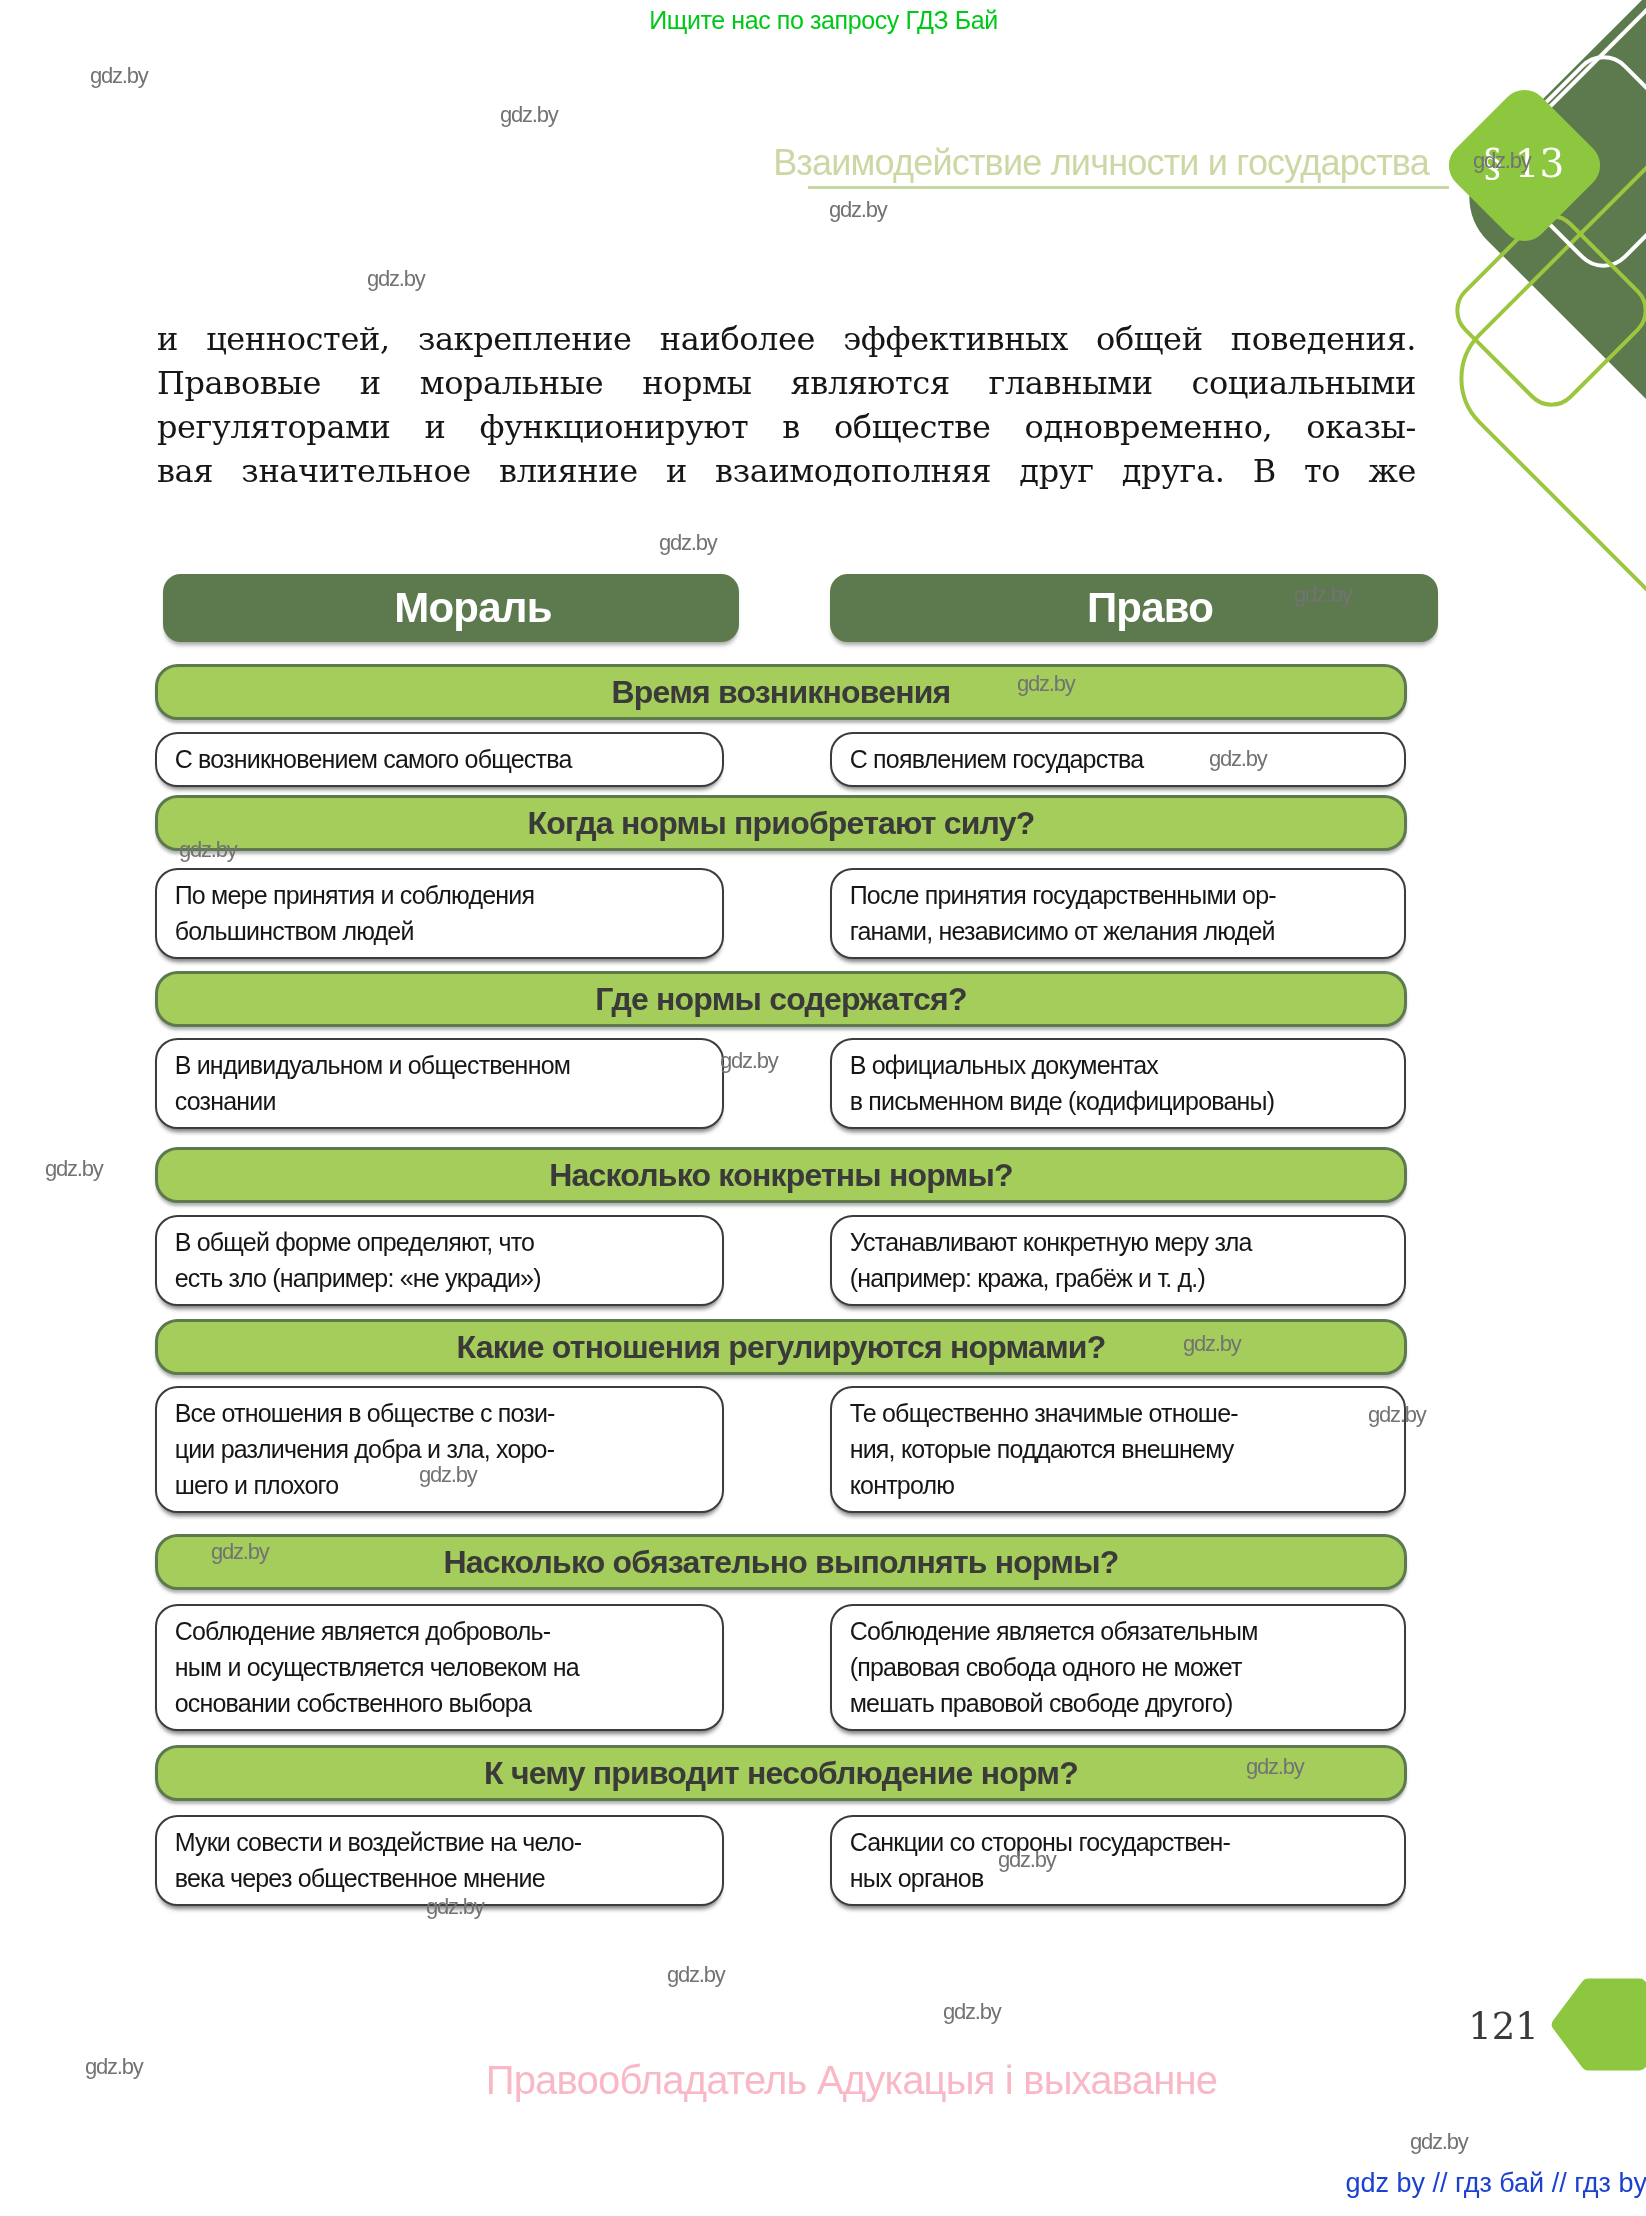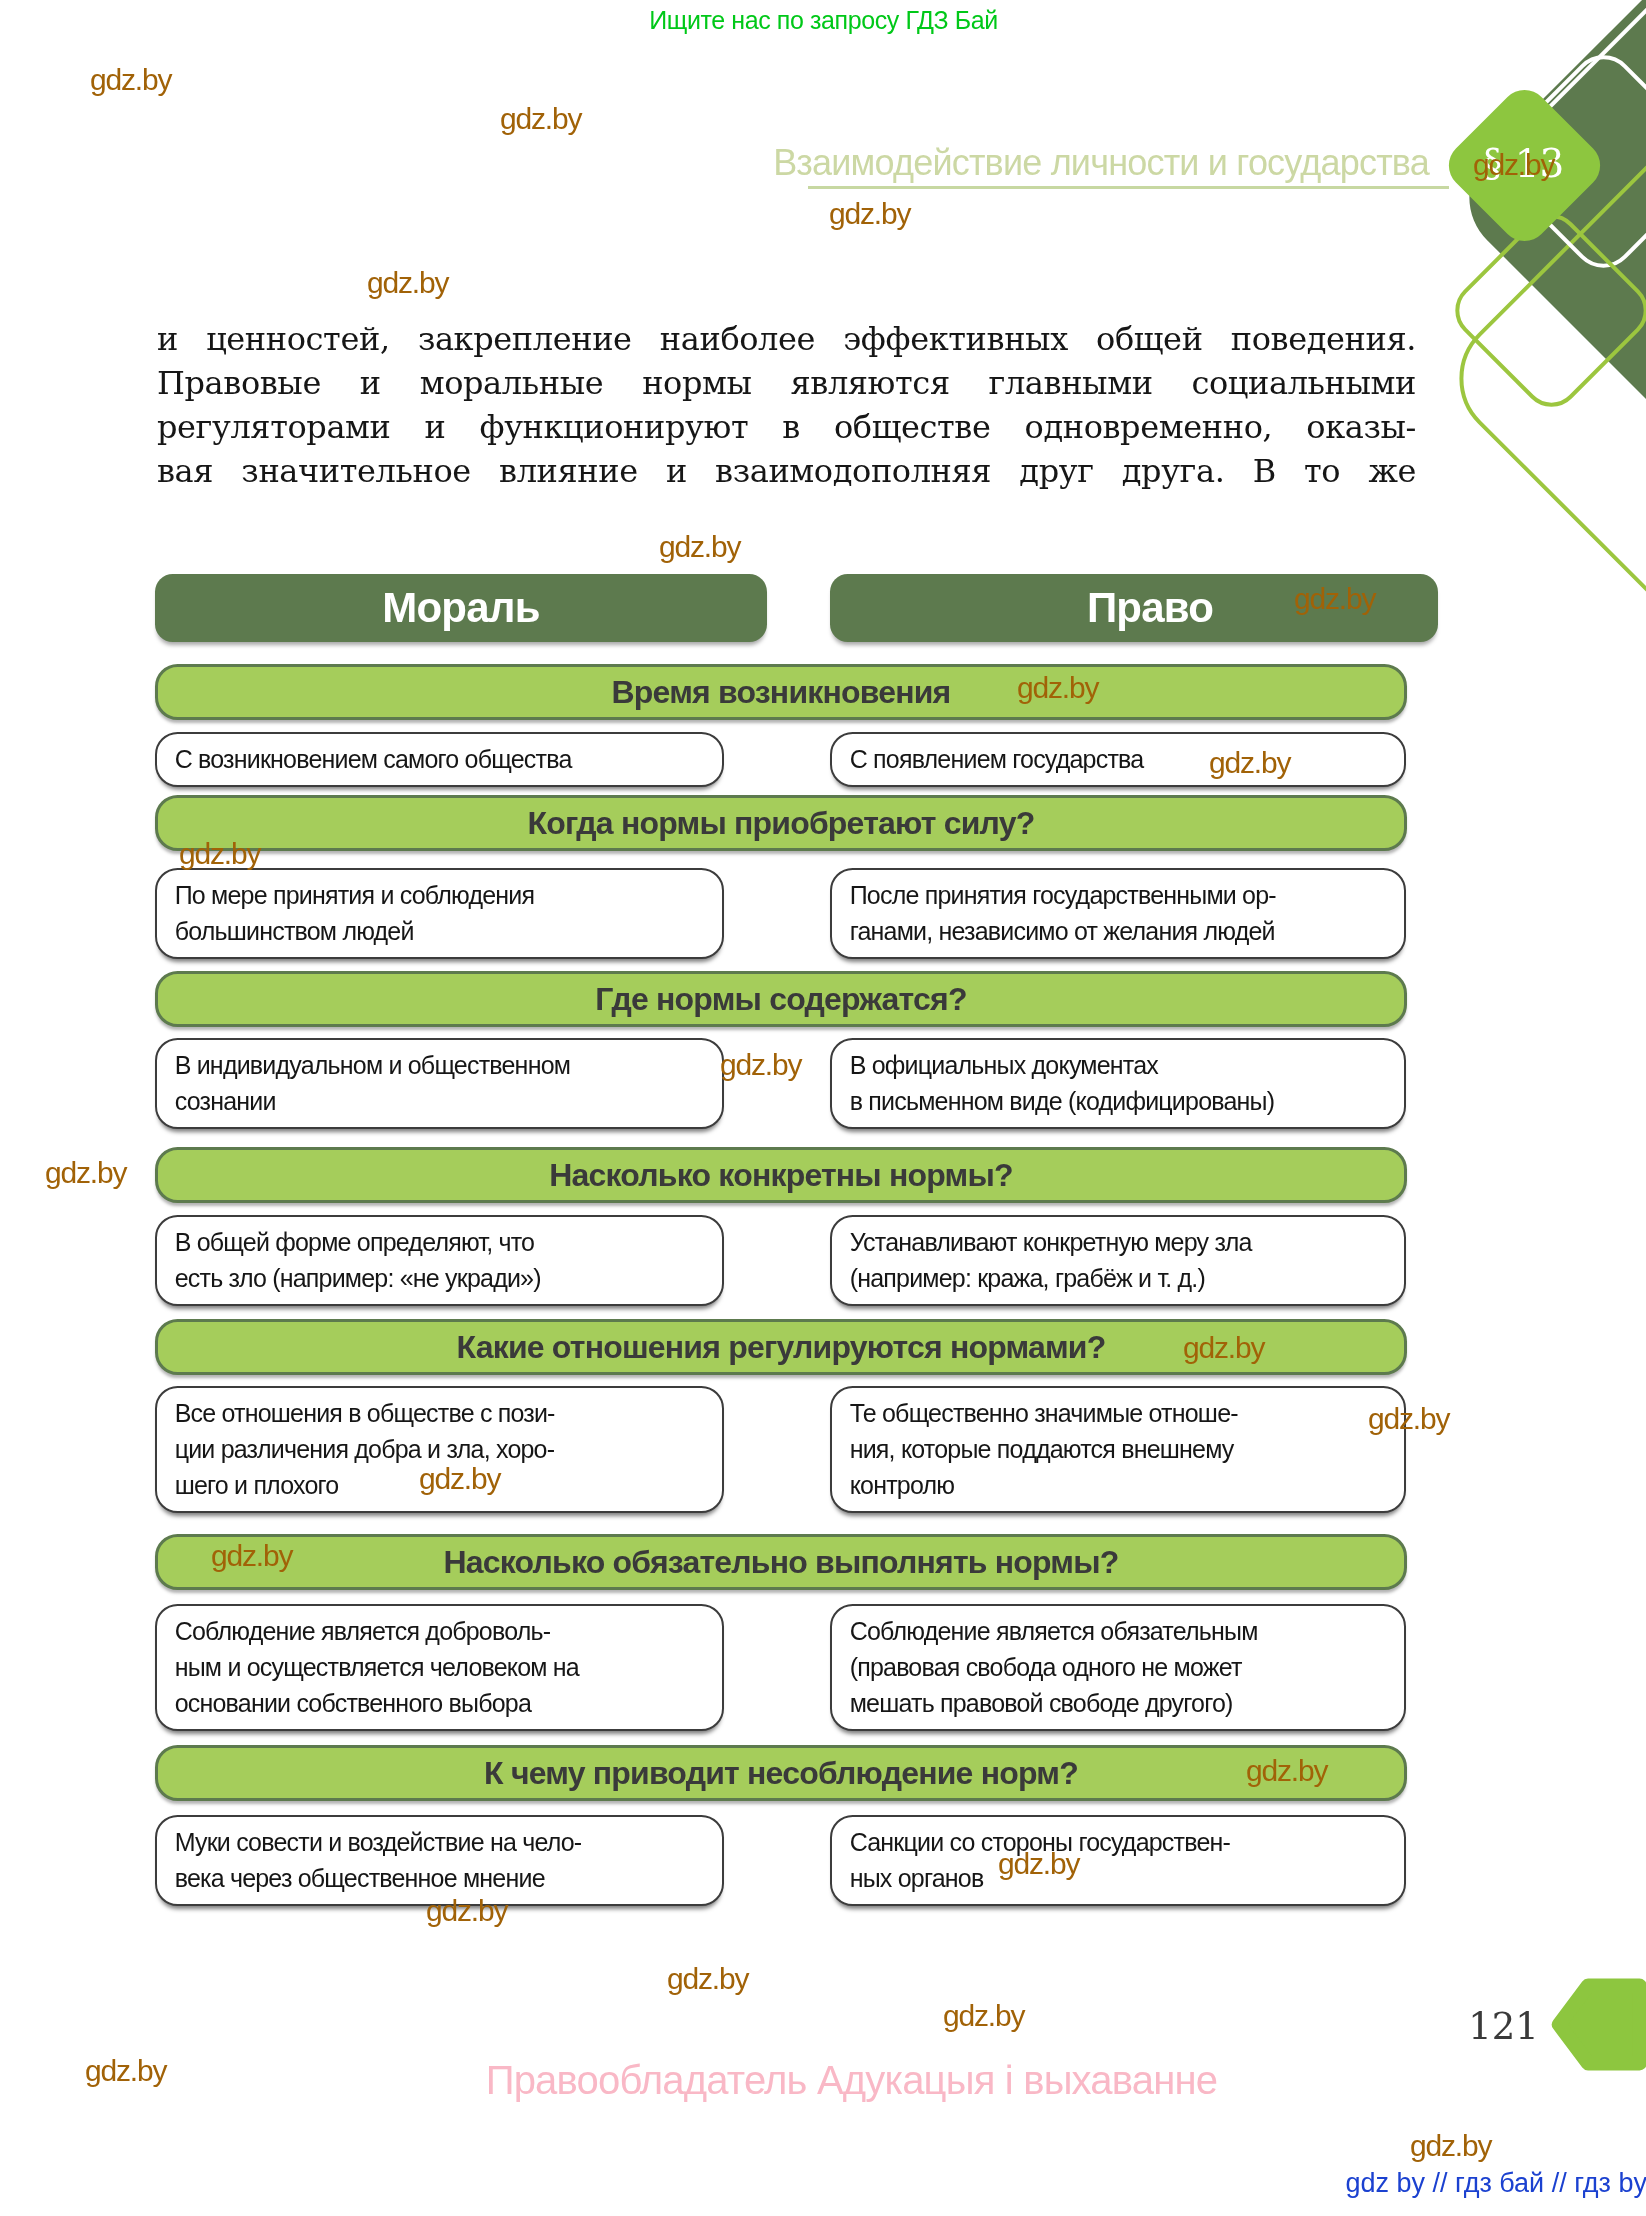--- a/index.html
+++ b/index.html
@@ -4,21 +4,21 @@
 <style>
   html,body{margin:0;padding:0;}
   .page{position:relative;width:1647px;height:2216px;background:#ffffff;overflow:hidden;
         font-family:"Liberation Sans",sans-serif;}
 
   
   .top-banner{position:absolute;top:6.4px;left:0;width:100%;text-align:center;
               color:#00c818;font-size:25px;letter-spacing:-0.4px;}
 
   
-  .wm{position:absolute;font-size:30px;color:#a16207;letter-spacing:-1.2px;
+  .wm{position:absolute;font-size:22px;color:#737373;letter-spacing:-1.2px;
       white-space:nowrap;z-index:30;}
 
   
   .chapter-title{position:absolute;top:142px;left:725px;width:704px;text-align:right;
                  font-size:36px;color:#ccd8a4;letter-spacing:-0.8px;z-index:2;}
   .title-rule{position:absolute;left:808px;top:186px;width:641px;height:3.2px;
               background:#c7d8a2;z-index:0;}
 
   
   .rot{position:absolute;transform:rotate(45deg);box-sizing:border-box;}
@@ -35,21 +35,21 @@
   .para{position:absolute;left:157px;top:317px;width:1259px;z-index:1;
         font-family:"DejaVu Serif",serif;font-size:32px;color:#161616;letter-spacing:-0.4px;}
   .para .pl{height:44px;line-height:44px;text-align:justify;text-align-last:justify;white-space:nowrap;}
   .para .pl.last{text-align-last:left;}
 
   
   .colhead{position:absolute;top:574px;height:68px;background:#5d7a4e;border-radius:17.7px;
            color:#ffffff;font-weight:bold;font-size:42px;letter-spacing:-0.8px;
            display:flex;align-items:center;justify-content:center;
            box-shadow:0 4.8px 4px -2.4px rgba(0,0,0,0.35);z-index:5;}
-  .colhead.cl{left:155px;width:612px;}
+  .colhead.cl{left:163px;width:532px;padding-left:44px;}
   .colhead.cr{left:830px;width:576px;padding-left:32px;}
 
   .band{position:absolute;left:155px;width:1252px;height:56px;box-sizing:border-box;
         background:#a5cd5b;border:3.2px solid #5d7a4e;border-radius:22.6px;
         display:flex;align-items:center;justify-content:center;
         font-weight:bold;font-size:32px;color:#3a3a3a;letter-spacing:-0.8px;
         box-shadow:0 4px 3.2px -1.6px rgba(0,0,0,0.3);z-index:5;}
 
   .cell{position:absolute;box-sizing:border-box;background:#ffffff;border:2.4px solid #3c3c3c;
         border-radius:22.6px;padding:7.3px 17.7px;font-size:25px;line-height:36px;color:#161616;

